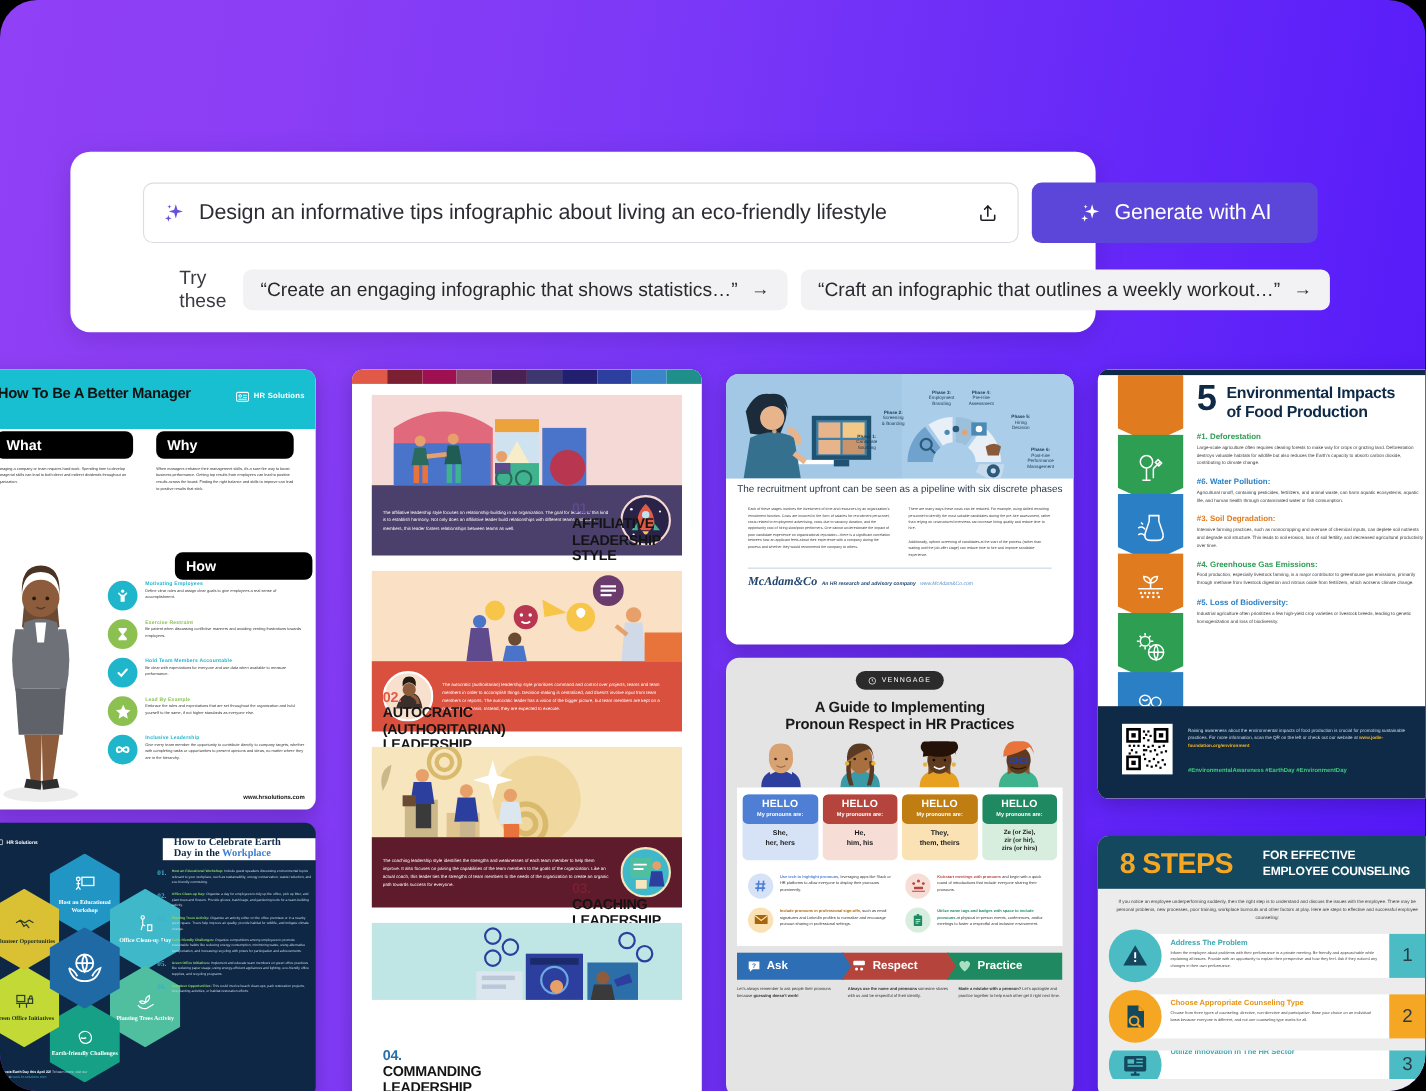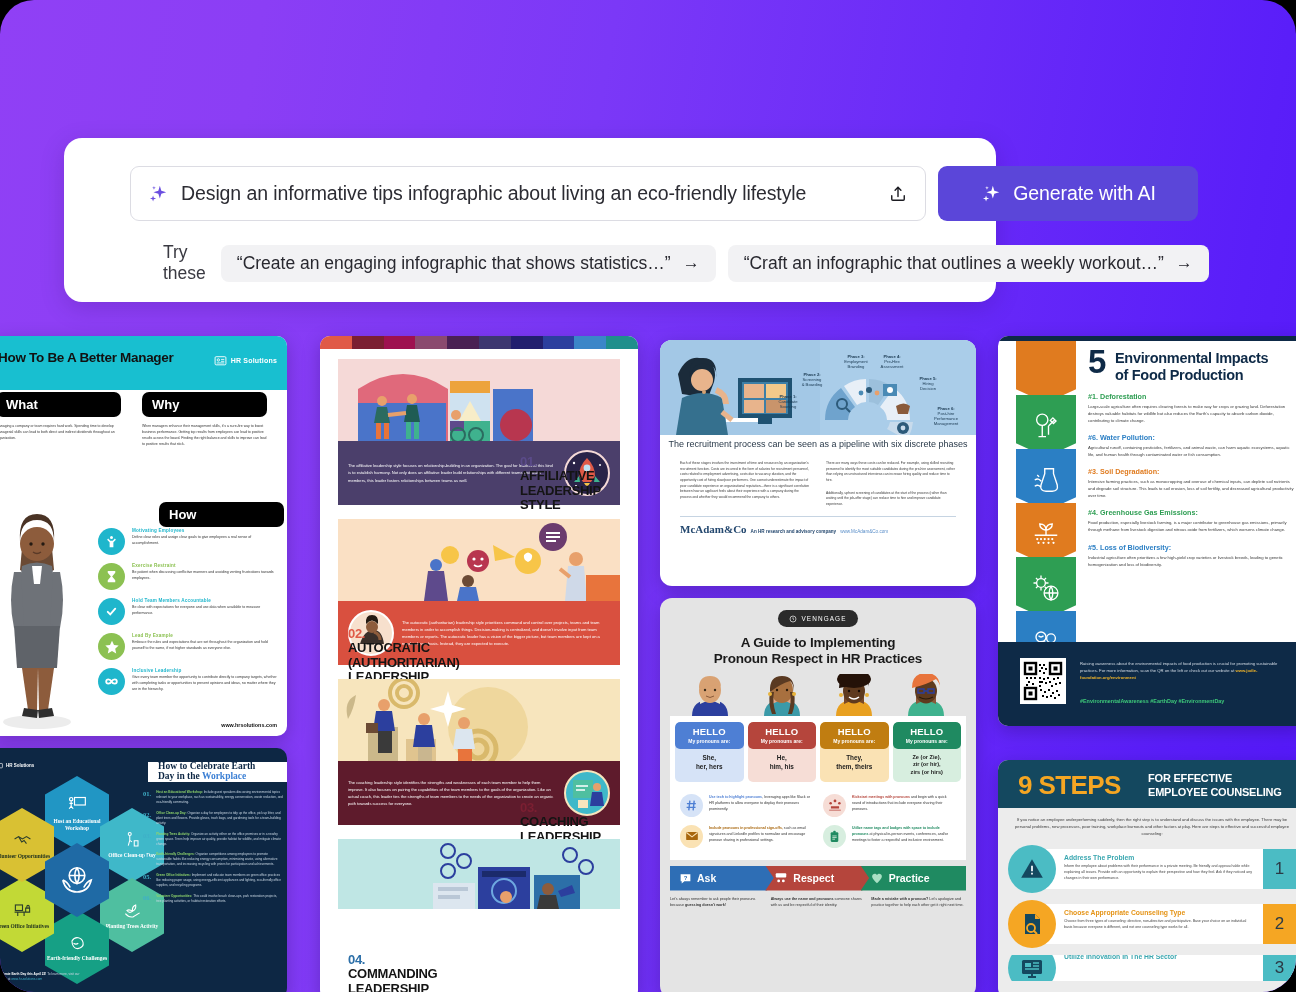--- a/index.html
+++ b/index.html
@@ -147,21 +147,21 @@
   .ls-desc { padding: 9px 10px; font-size: 4.1px; line-height: 1.72; color: #fff; display: flex; align-items: center; gap: 8px; }
 
   
   #card-recruit { left: 660px; top: 4px; width: 316px; height: 246px; border-radius: 12px; }
   .rc-top { height: 95px; background: #a8cbe8; position: relative; overflow: hidden; }
   .rc-title { text-align: center; font-family: "Liberation Serif", serif; font-weight: bold; font-size: 14.5px; color: #1a2a3a; margin-top: 12px; }
   .rc-sub { text-align: center; font-size: 9px; color: #2a3a4a; margin-top: 4px; }
   .rc-cols { display: flex; gap: 16px; padding: 12px 20px 0 20px; }
   .rc-col { flex: 1; font-size: 3.3px; line-height: 1.72; color: #3a3a3a; }
   .rc-rule { margin: 8px 20px 0 20px; border-top: 1px solid #c6d4e2; }
-  .rc-foot { display: flex; align-items: baseline; gap: 4px; padding: 6px 16px 0 20px; }
+  .rc-foot { display: flex; align-items: baseline; gap: 4px; padding: 6px 16px 0 20px; font-style: italic; }
   .rc-brand { font-family: "Liberation Serif", serif; font-size: 11px; color: #23476e; font-weight: bold; }
   .rc-tag { font-size: 4.6px; color: #23476e; font-weight: bold; }
   .rc-url { font-size: 4.6px; color: #5b8fc9; }
 
   
   #card-pronoun { left: 660px; top: 262px; width: 316px; height: 400px; border-radius: 12px; background: #e4e4e4; }
   .pn-badge { margin: 12px auto 0 auto; width: 80px; height: 17px; background: #2b2b2b; border-radius: 9px; display: flex; align-items: center; justify-content: center; gap: 4px; }
   .pn-badge span { color: #fff; font-size: 6.4px; letter-spacing: 1.1px; }
   .pn-title { text-align: center; font-size: 13.5px; font-weight: bold; color: #1a1a1a; line-height: 1.22; margin-top: 8px; letter-spacing: -.2px; }
   .pn-people { position: relative; height: 42px; margin-top: 6px; }
@@ -686,21 +686,21 @@
           <text x="232" y="28" font-family="Liberation Sans" font-size="4.2" fill="#1b3a52" text-anchor="middle">Assessment</text>
           <text x="268" y="40" font-family="Liberation Sans" font-size="4.2" font-weight="bold" fill="#1b3a52" text-anchor="middle">Phase 5:</text>
           <text x="268" y="45" font-family="Liberation Sans" font-size="4.2" fill="#1b3a52" text-anchor="middle">Hiring</text>
           <text x="268" y="50" font-family="Liberation Sans" font-size="4.2" fill="#1b3a52" text-anchor="middle">Decision</text>
           <text x="286" y="70" font-family="Liberation Sans" font-size="4.2" font-weight="bold" fill="#1b3a52" text-anchor="middle">Phase 6:</text>
           <text x="286" y="75" font-family="Liberation Sans" font-size="4.2" fill="#1b3a52" text-anchor="middle">Post-hire</text>
           <text x="286" y="80" font-family="Liberation Sans" font-size="4.2" fill="#1b3a52" text-anchor="middle">Performance</text>
           <text x="286" y="85" font-family="Liberation Sans" font-size="4.2" fill="#1b3a52" text-anchor="middle">Management</text>
         </svg>
       </div>
-      <div class="rc-sub">The recruitment process can be seen as a pipeline with six discrete phases</div>
+      <div class="rc-sub">The recruitment upfront can be seen as a pipeline with six discrete phases</div>
       <div class="rc-cols">
         <div class="rc-col">Each of these stages involves the investment of time and resources by an organization's recruitment function. Costs are incurred in the form of salaries for recruitment personnel, costs related to employment advertising, costs due to vacancy duration, and the opportunity cost of hiring slow/poor performers. One cannot underestimate the impact of poor candidate experience on organizational reputation—there is a significant correlation between how an applicant feels about their experience with a company during the process and whether they would recommend the company to others.</div>
         <div class="rc-col">
           <p>There are many ways these costs can be reduced. For example, using skilled recruiting personnel to identify the most suitable candidates during the pre-hire assessment, rather than relying on unstructured interviews can increase hiring quality and reduce time to hire.</p>
           <p style="margin-top:7px">Additionally, upfront screening of candidates at the start of the process (rather than waiting until the job-offer stage) can reduce time to hire and improve candidate experience.</p>
         </div>
       </div>
       <div class="rc-rule"></div>
       <div class="rc-foot">
         <span class="rc-brand">McAdam&amp;Co</span>
@@ -993,21 +993,21 @@
         </div>
         <div class="ev-ftxt">
           <span>Raising awareness about the environmental impacts of food production is crucial for promoting sustainable practices. For more information, scan the QR on the left or check out our website at </span><span class="lnk">www.jodie-foundation.org/environment</span>
         </div>
         <div class="ev-hash">#EnvironmentalAwareness #EarthDay #EnvironmentDay</div>
       </div>
     </div>
 
     <div class="card" id="card-steps">
       <div class="st-head">
-        <div class="st-big">9 STEPS</div>
+        <div class="st-big">8 STEPS</div>
         <div class="st-sub">
           <span>FOR EFFECTIVE</span><br>
           <span>EMPLOYEE COUNSELING</span>
         </div>
       </div>
       <div class="st-intro">If you notice an employee underperforming suddenly, then the right step is to understand and discuss the issues with the employee. There may be personal problems, new processes, poor training, workplace burnouts and other factors at play. Here are steps to effective and successful employee counseling:</div>
 
       <div class="st-row">
         <div class="st-circ" style="background:#4bbcc4">
           <svg width="26" height="26" viewBox="0 0 24 24" fill="#14485f">

